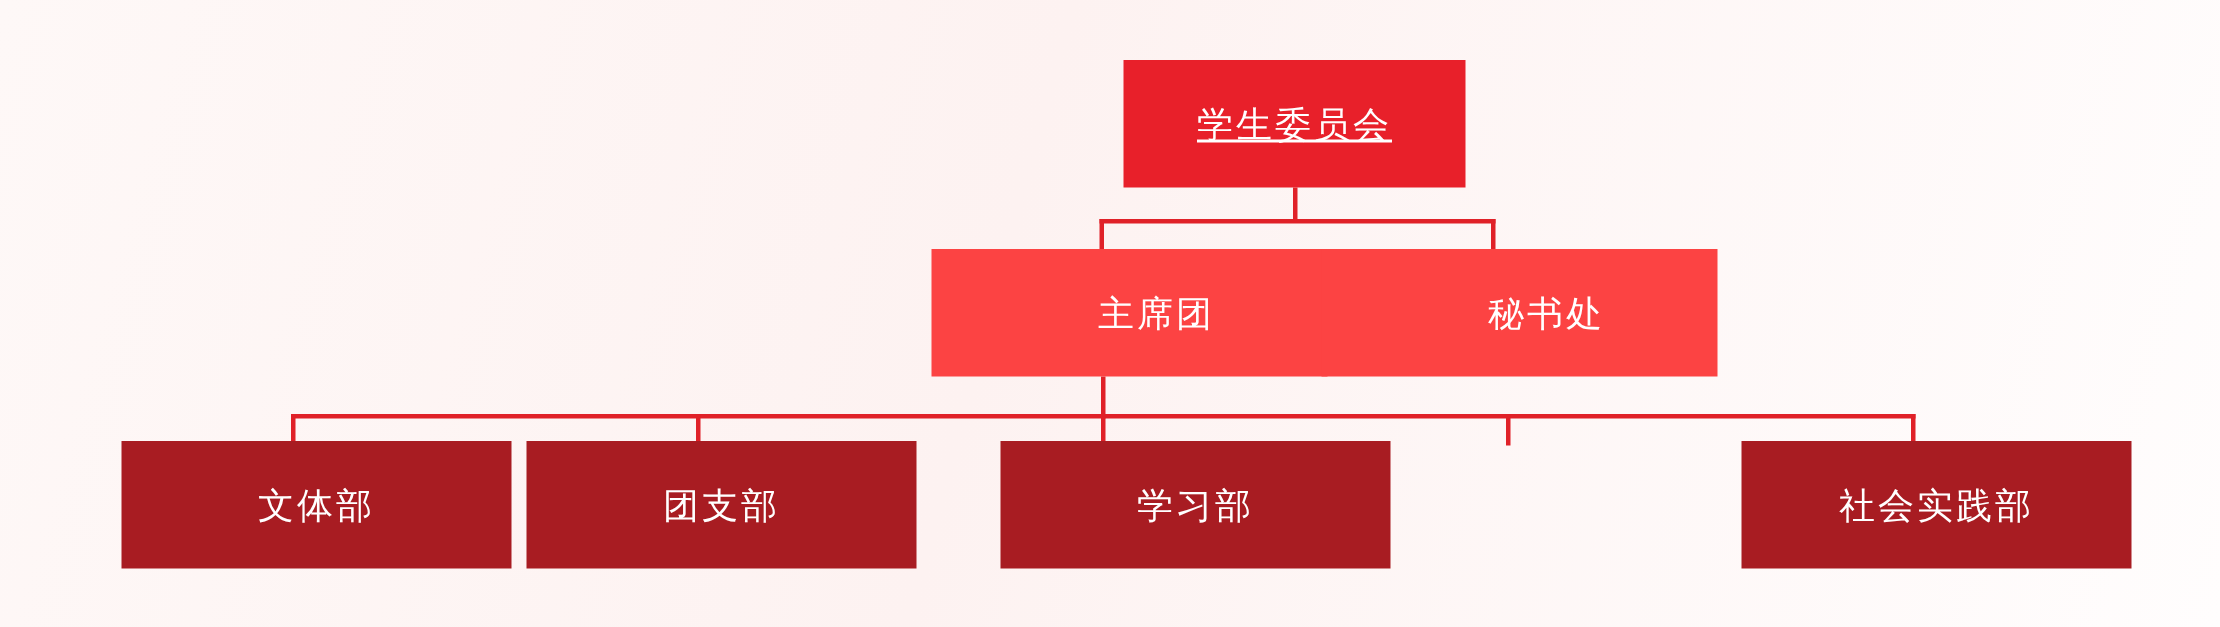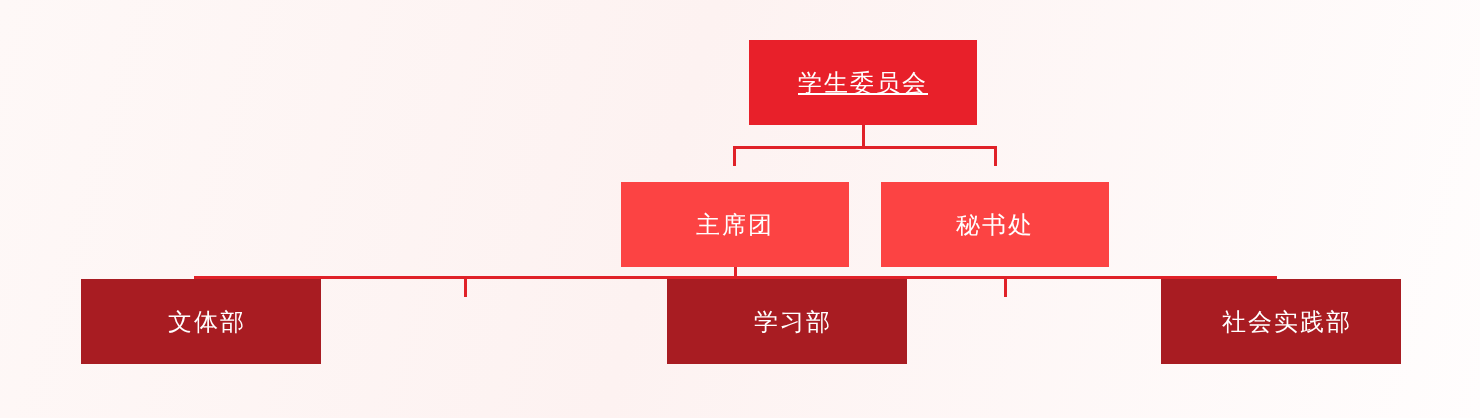--- a/index.html
+++ b/index.html
@@ -33,31 +33,31 @@
     white-space: nowrap;
     cursor: default;
   }
   .node.root {
     left: 749px; top: 40px;
     width: 228px; height: 85px;
     background: var(--root-box, #e8202a);
     text-decoration: underline;
   }
   .node.branch {
-    top: 182px;
+    top: 166px;
     width: 228px; height: 85px;
     background: var(--branch-box, #fc4343);
+    padding-left: 36px;
   }
   .node.branch.b0 { left: 621px; }
   .node.branch.b1 { left: 881px; }
   .node.leaf {
-    top: 279px;
-    width: 228px; height: 85px;
+    top: 294px;
+    width: 260px; height: 85px;
     background: var(--leaf-box, #a81c22);
-    padding-left: 12px;
   }
   .node.leaf.l0 { left: 81px; }
   .node.leaf.l1 { left: 351px; }
   .node.leaf.l2 { left: 621px; margin-left: 46px; }
   .node.leaf.l3 { left: 891px; }
   .node.leaf.l4 { left: 1161px; }
   .line {
     position: absolute;
     background: var(--connector, #e02128);
   }
@@ -93,16 +93,17 @@
   <div class="line v ln-l3-drop-2"></div>
   <div class="line v ln-l3-drop-3"></div>
   <div class="line v ln-l3-drop-4"></div>
 
   <div class="node root">学生委员会</div>
 
   <div class="node branch b0">主席团</div>
   <div class="node branch b1">秘书处</div>
 
   <div class="node leaf l0">文体部</div>
+  <div class="node leaf l1">团支部</div>
   <div class="node leaf l2">学习部</div>
   <div class="node leaf l4">社会实践部</div>
 
 </div>
 
 </body></html>

